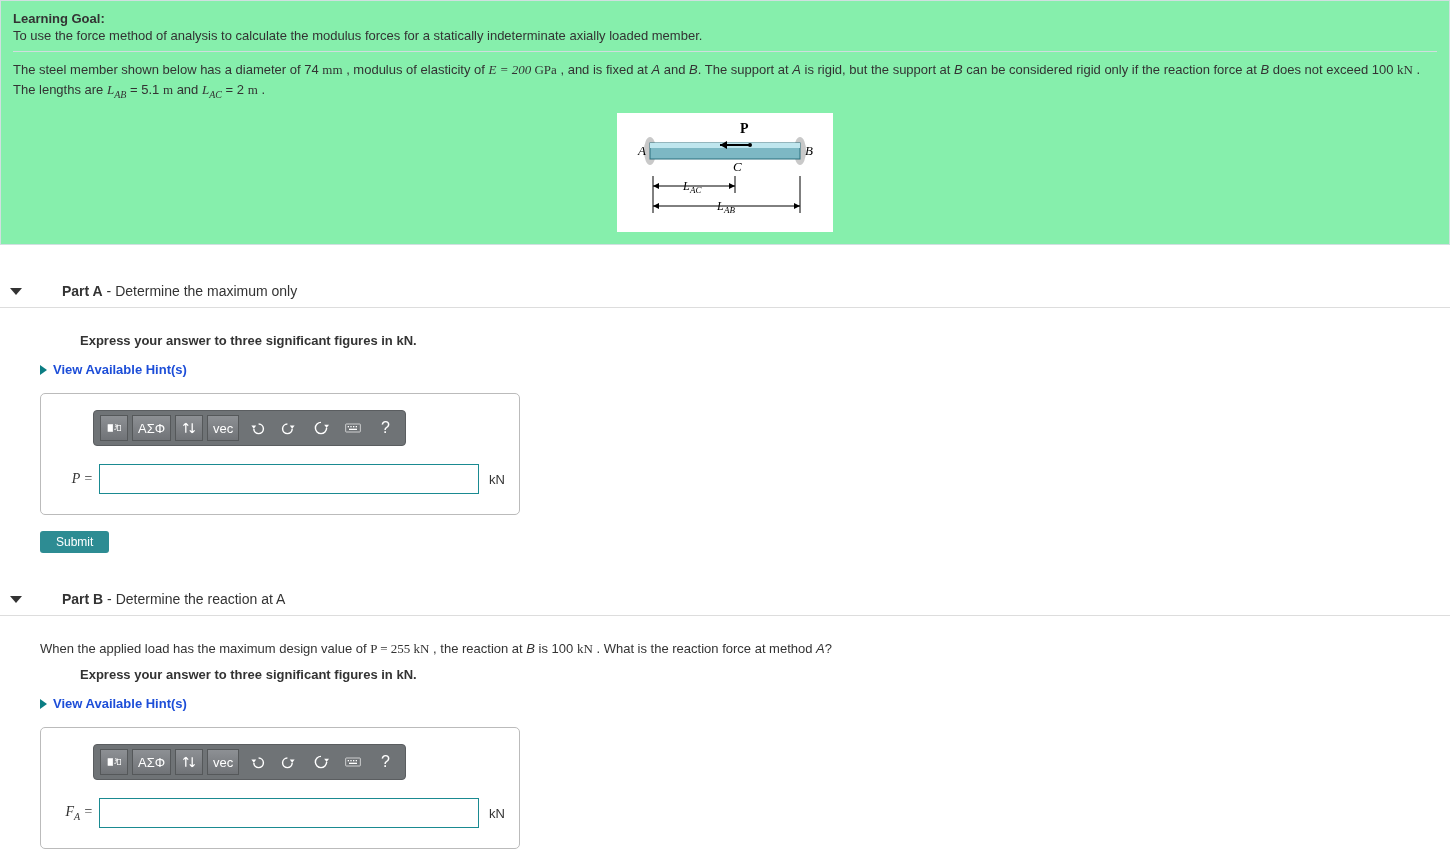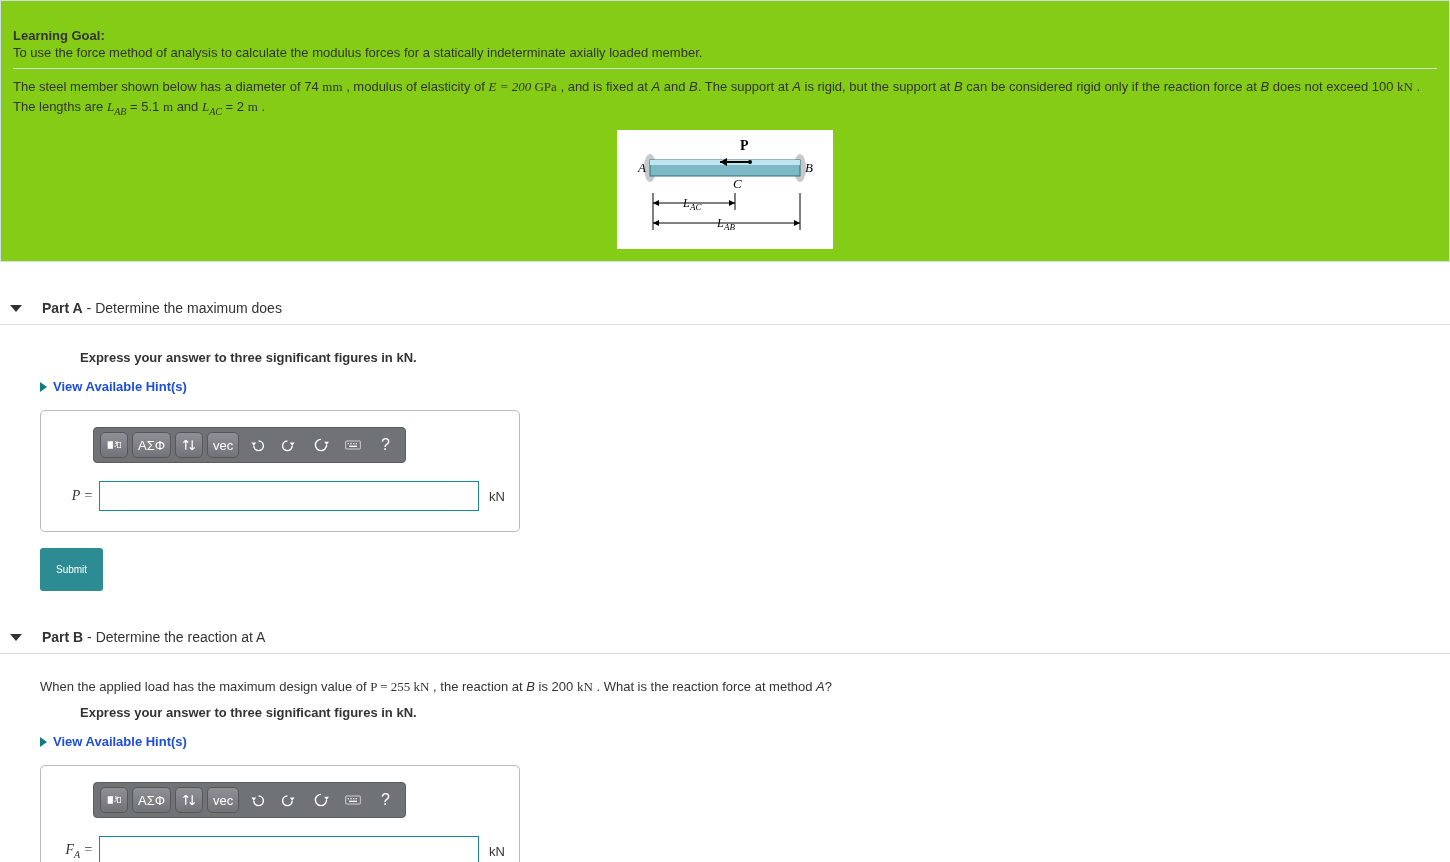--- a/index.html
+++ b/index.html
@@ -1,44 +1,44 @@
 <!DOCTYPE html>
 <html><head>
 <meta charset="utf-8">
 <style>
 * { box-sizing: border-box; margin: 0; padding: 0; }
 body { font-family: Arial, Helvetica, sans-serif; font-size: 13px; color: #333; background: #fff; }
-.intro-box { background: #84cc16; border: 1px solid #d0e0e0; padding: 27px 12px 12px 12px; margin: 0 0 30px 0; }
+.intro-box { background: #86efac; border: 1px solid #d0e0e0; padding: 10px 12px 12px 12px; margin: 0 0 30px 0; }
 .lg-title { font-weight: bold; color: #333; font-size: 13px; }
 .lg-text { color: #333; margin: 2px 0 8px 0; }
 .hr-light { border: 0; border-top: 1px solid #cfdede; margin: 6px 0 8px 0; }
 .desc { font-size: 13px; line-height: 1.5; color: #333; }
 .serif { font-family: "Times New Roman", serif; }
 .sub { font-size: 10px; vertical-align: sub; }
 .diagram-wrap { text-align: center; margin-top: 12px; }
 .diagram { display: inline-block; background: #fff; padding: 8px 18px; }
 .part-header { display: flex; align-items: center; padding: 8px 10px; border-bottom: 1px solid #ddd; margin: 0 0 25px 0; }
 .caret { width: 0; height: 0; border-left: 6px solid transparent; border-right: 6px solid transparent; border-top: 7px solid #333; margin-right: 20px; }
 .part-title { font-size: 14px; }
-.part-title b { font-weight: bold; }
+.part-title b { font-weight: bold; margin-left: 20px; }
 .part-body { padding: 0 10px 0 40px; }
 .q-text { margin-bottom: 10px; font-size: 13px; }
 .q-instr { font-weight: bold; margin-bottom: 14px; font-size: 13px; padding-left: 40px; }
 .hint-link { color: #1d4ed8; font-weight: bold; cursor: pointer; margin-bottom: 16px; display: flex; align-items: center; }
 .hint-caret { width: 0; height: 0; border-top: 5px solid transparent; border-bottom: 5px solid transparent; border-left: 7px solid #0b7d83; margin-right: 6px; }
 .answer-box { border: 1px solid #bbb; border-radius: 5px; padding: 16px 14px 20px 14px; width: 480px; margin-bottom: 16px; }
 .toolbar { background: #6f7376; border: 1px solid #5a5d60; border-radius: 4px; display: inline-flex; padding: 4px; margin-left: 38px; margin-bottom: 18px; }
-.tbtn { display: inline-flex; align-items: center; justify-content: center; min-width: 28px; height: 26px; margin: 0 2px; color: #fff; font-size: 13px; cursor: pointer; border-radius: 5px; padding: 0 5px; }
+.tbtn { display: inline-flex; align-items: center; justify-content: center; min-width: 28px; height: 26px; margin: 0 2px; color: #fff; font-size: 13px; cursor: pointer; border-radius: 0; padding: 0 5px; }
 .tbtn.boxed { background: #808488; border: 1px solid #55585a; background-image: linear-gradient(#8d9094,#707377); }
 .tbtn svg { width: 16px; height: 16px; }
 .answer-row { display: flex; align-items: center; }
 .var-label { font-style: italic; font-family: "Times New Roman", serif; width: 44px; text-align: right; padding-right: 6px; font-size: 14px; }
 .answer-input { flex: 1; height: 30px; border: 1px solid #1a8a91; background: #fff; padding: 0 6px; font-size: 13px; }
 .unit { margin-left: 10px; font-size: 13px; }
-.submit-btn { background: #2d8c93; color: #fff; border: 0; border-radius: 3px; padding: 16px 16px; font-size: 10px; cursor: pointer; }
+.submit-btn { background: #2d8c93; color: #fff; border: 0; border-radius: 3px; padding: 4px 16px; font-size: 12px; cursor: pointer; }
 </style>
 </head>
 <body>
 
 <div class="intro-box">
   <div class="lg-title">Learning Goal:</div>
   <div class="lg-text">To use the force method of analysis to calculate the modulus forces for a statically indeterminate axially loaded member.</div>
   <hr class="hr-light">
   <div class="desc">
     <span>The steel member shown below has a diameter of 74 </span><span class="serif">mm</span><span> , modulus of elasticity of </span><span class="serif" style="font-style:italic">E = 200 </span><span class="serif">GPa</span><span> , and is fixed at </span><i>A</i><span> and </span><i>B</i><span>. The support at </span><i>A</i><span> is rigid, but the support at </span><i>B</i><span> can be considered rigid only if the reaction force at </span><i>B</i><span> does not exceed 100 </span><span class="serif">kN</span><span> .</span><br>
@@ -79,21 +79,21 @@
         <polygon points="165,85 159,82 159,88" fill="#000"></polygon>
         <text x="82" y="89" font-family="Times New Roman" font-style="italic" font-size="12">L</text>
           <text x="89" y="92" font-family="Times New Roman" font-style="italic" font-size="9">AB</text>
       </svg>
     </div>
   </div>
 </div>
 
 <div class="part-header">
   <div class="caret"></div>
-  <div class="part-title"><b>Part A</b><span> - Determine the maximum does</span></div>
+  <div class="part-title"><b>Part A</b><span> - Determine the maximum only</span></div>
 </div>
 <div class="part-body">
   <div class="q-instr">Express your answer to three significant figures in kN.</div>
   <div class="hint-link">
     <div class="hint-caret"></div>
     <span>View Available Hint(s)</span>
   </div>
 
   <div class="answer-box">
     <div class="toolbar">
@@ -152,21 +152,21 @@
 </div>
 
 <div style="height:30px"></div>
 
 <div class="part-header">
   <div class="caret"></div>
   <div class="part-title"><b>Part B</b><span> - Determine the reaction at A</span></div>
 </div>
 <div class="part-body">
   <div class="q-text">
-    <span>When the applied load has the maximum design value of </span><span class="serif" style="">P = 255 </span><span class="serif">kN</span><span> , the reaction at </span><i>B</i><span> is 200 </span><span class="serif">kN</span><span> . What is the reaction force at method </span><i>A</i><span>?</span>
+    <span>When the applied load has the maximum design value of </span><span class="serif" style="">P = 255 </span><span class="serif">kN</span><span> , the reaction at </span><i>B</i><span> is 100 </span><span class="serif">kN</span><span> . What is the reaction force at method </span><i>A</i><span>?</span>
   </div>
   <div class="q-instr">Express your answer to three significant figures in kN.</div>
   <div class="hint-link">
     <div class="hint-caret"></div>
     <span>View Available Hint(s)</span>
   </div>
 
   <div class="answer-box" style="margin-bottom:0;">
     <div class="toolbar">
       <div class="tbtn boxed">

